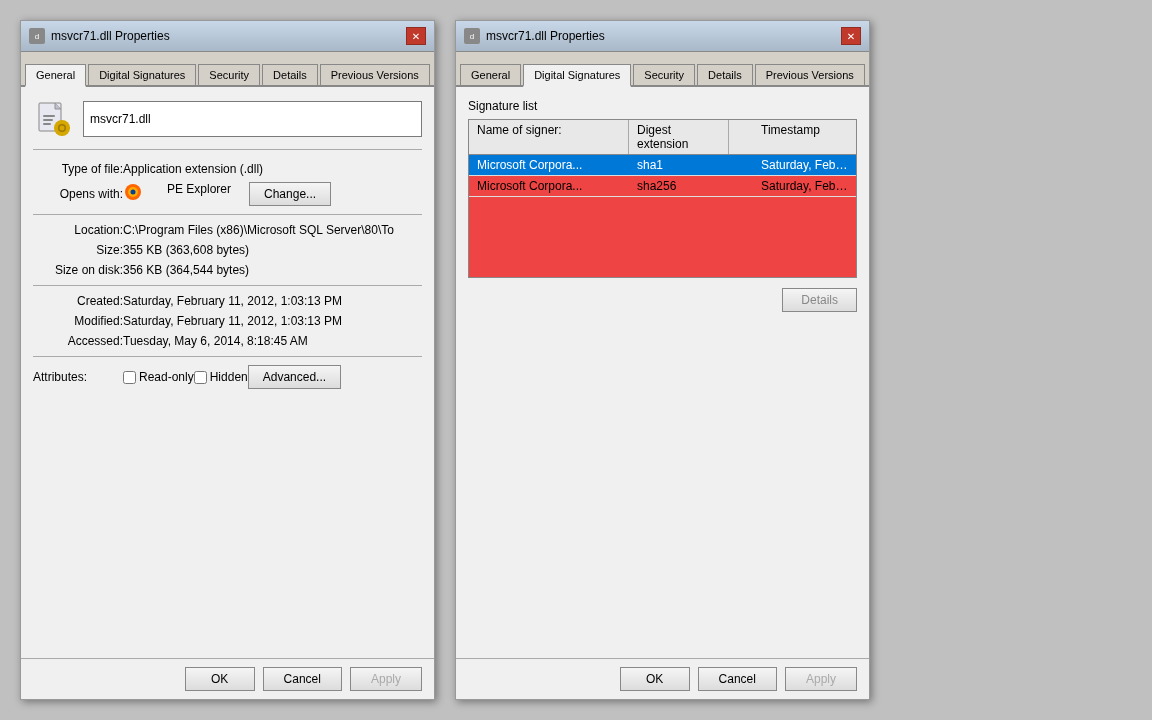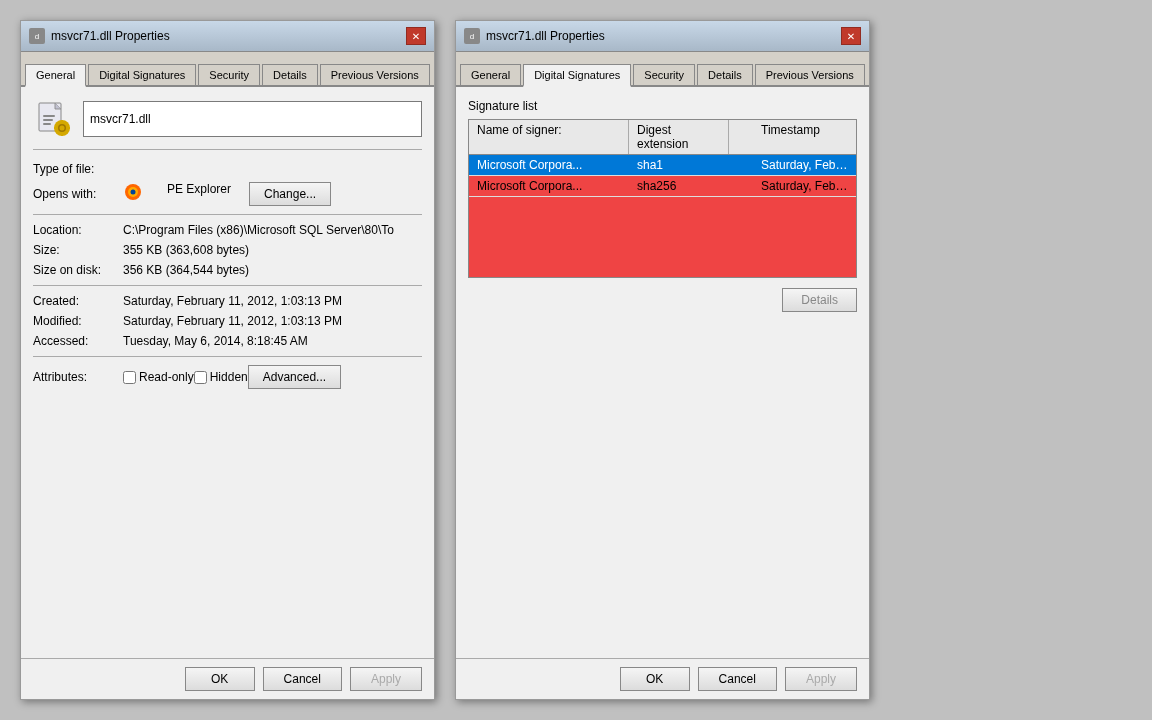--- a/index.html
+++ b/index.html
@@ -151,20 +151,21 @@
       display: flex;
       margin-bottom: 6px;
       align-items: flex-start;
     }
 
     .info-label {
       width: 90px;
       color: #000;
       font-size: 12px;
       flex-shrink: 0;
+      text-align: right;
     }
 
     .info-value {
       color: #000;
       font-size: 12px;
       flex: 1;
     }
 
     .opens-with-row {
       display: flex;
@@ -358,20 +359,21 @@
           <rect x="19" y="26" width="3" height="2" fill="#d4a800" rx="0.5"></rect>
           <rect x="32" y="26" width="3" height="2" fill="#d4a800" rx="0.5"></rect>
         </svg>
       </div>
       <input type="text" class="file-name-input" value="msvcr71.dll" style="">
     </div>
 
     <div class="info-table">
       <div class="info-row">
         <span class="info-label">Type of file:</span>
+        <span class="info-value">Application extension (.dll)</span>
       </div>
       <div class="info-row opens-with-row">
         <span class="info-label">Opens with:</span>
         <div style="display:flex;align-items:flex-start;flex:1;gap:18px;">
           <div class="opens-icon">
             <svg width="18" height="18" viewBox="0 0 18 18">
               <circle cx="9" cy="9" r="8" fill="#ff6600"></circle>
               <circle cx="9" cy="9" r="5" fill="#ffaa00"></circle>
               <circle cx="9" cy="9" r="2.5" fill="#004499"></circle>
             </svg>

